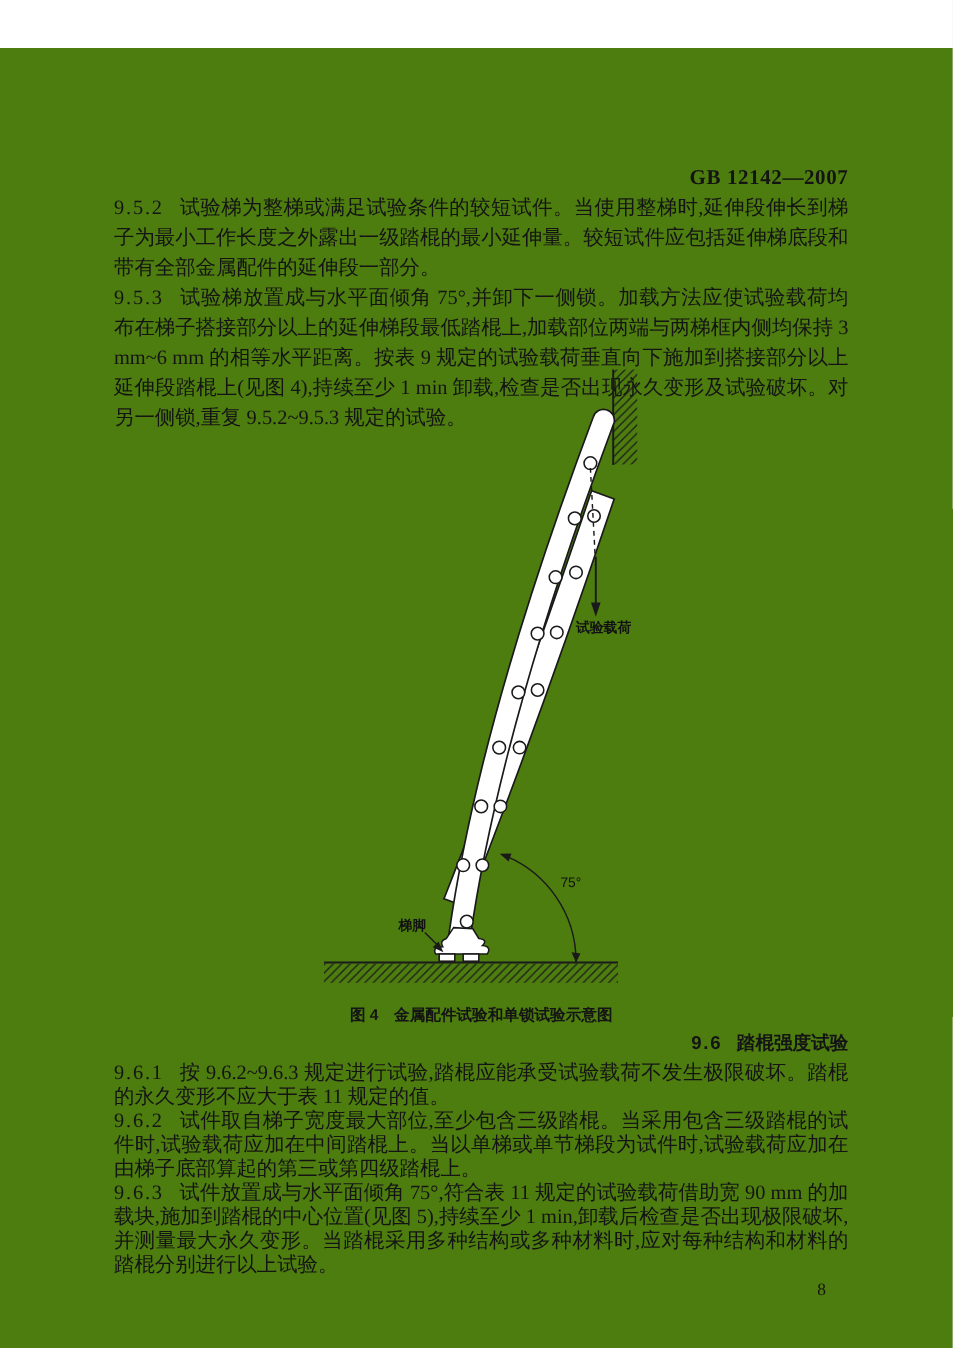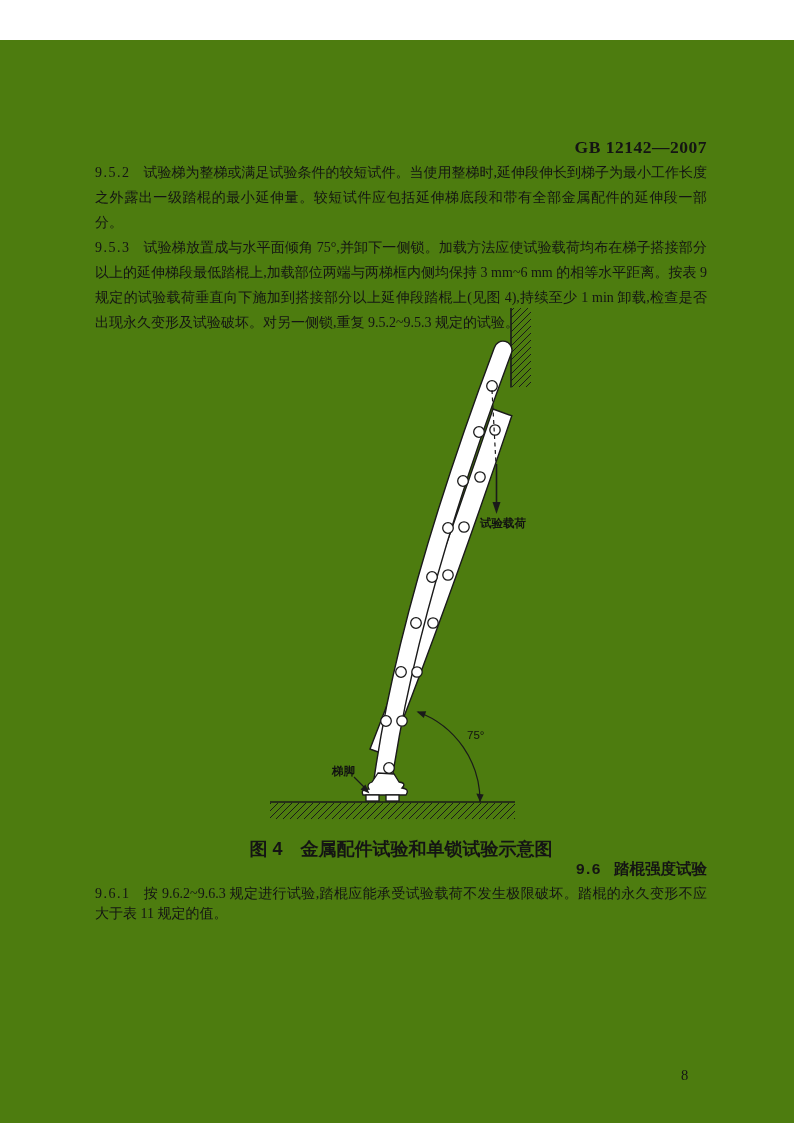--- a/index.html
+++ b/index.html
@@ -6,28 +6,28 @@
   .page {
     position:relative; width:794px; height:1123px; background:#4d7c0f;
     font-family:"Liberation Serif","DejaVu Serif",serif;
     color:#141414; overflow:hidden;margin-top:40px;
   }
   .std-header {
     position:absolute; top:97px; left:0; width:707px;
     text-align:right; font-weight:bold; font-size:17.5px; letter-spacing:0.5px;
     font-family:"Liberation Serif","DejaVu Serif",serif;
   }
-  .body-block { position:absolute; left:95px; width:612px; font-size:14px; }
+  .body-block { position:absolute; left:95px; width:612px; font-size:17px; }
   .b1 { top:120px; line-height:25px; }
   .b2 { top:844px; line-height:20px; }
   .para { margin:0; text-align:justify; }
   .pnum { letter-spacing:1.5px; margin-right:13px; white-space:nowrap; }
   .fig-caption {
     position:absolute; top:797px; left:95px; width:612px; text-align:center;
-    font-weight:bold; font-size:18px;
+    font-weight:bold; font-size:13px;
     font-family:"Liberation Sans","DejaVu Sans",sans-serif;
   }
   .sec-heading {
     position:absolute; top:819px; left:95px; width:612px;
     font-weight:bold; font-size:15.5px;
     font-family:"Liberation Sans","DejaVu Sans",sans-serif;
     text-align:right;
   }
   .sec-heading .pnum { margin-right:12px; }
   .page-num {
@@ -121,17 +121,19 @@
       <path d="M 119.5,487.5 L 115.4,478.6 L 110.6,483.4 Z" fill="#1a1a1a"></path>
     </g>
   </svg>
 
   <div class="fig-caption">图 4　金属配件试验和单锁试验示意图</div>
 
   <div class="sec-heading"><span class="pnum">9.6</span><span>踏棍强度试验</span></div>
 
   <div class="body-block b2">
     <p class="para"><span class="pnum">9.6.1</span><span>按 9.6.2~9.6.3 规定进行试验,踏棍应能承受试验载荷不发生极限破坏。踏棍的永久变形不应大于表 11 规定的值。</span></p>
+    <p class="para"><span class="pnum">9.6.2</span><span>试件取自梯子宽度最大部位,至少包含三级踏棍。当采用包含三级踏棍的试件时,试验载荷应加在中间踏棍上。当以单梯或单节梯段为试件时,试验载荷应加在由梯子底部算起的第三或第四级踏棍上。</span></p>
+    <p class="para"><span class="pnum">9.6.3</span><span>试件放置成与水平面倾角 75°,符合表 11 规定的试验载荷借助宽 90 mm 的加载块,施加到踏棍的中心位置(见图 5),持续至少 1 min,卸载后检查是否出现极限破坏,并测量最大永久变形。当踏棍采用多种结构或多种材料时,应对每种结构和材料的踏棍分别进行以上试验。</span></p>
   </div>
 
   <div class="page-num">8</div>
 
 </div>
 
 </body></html>

